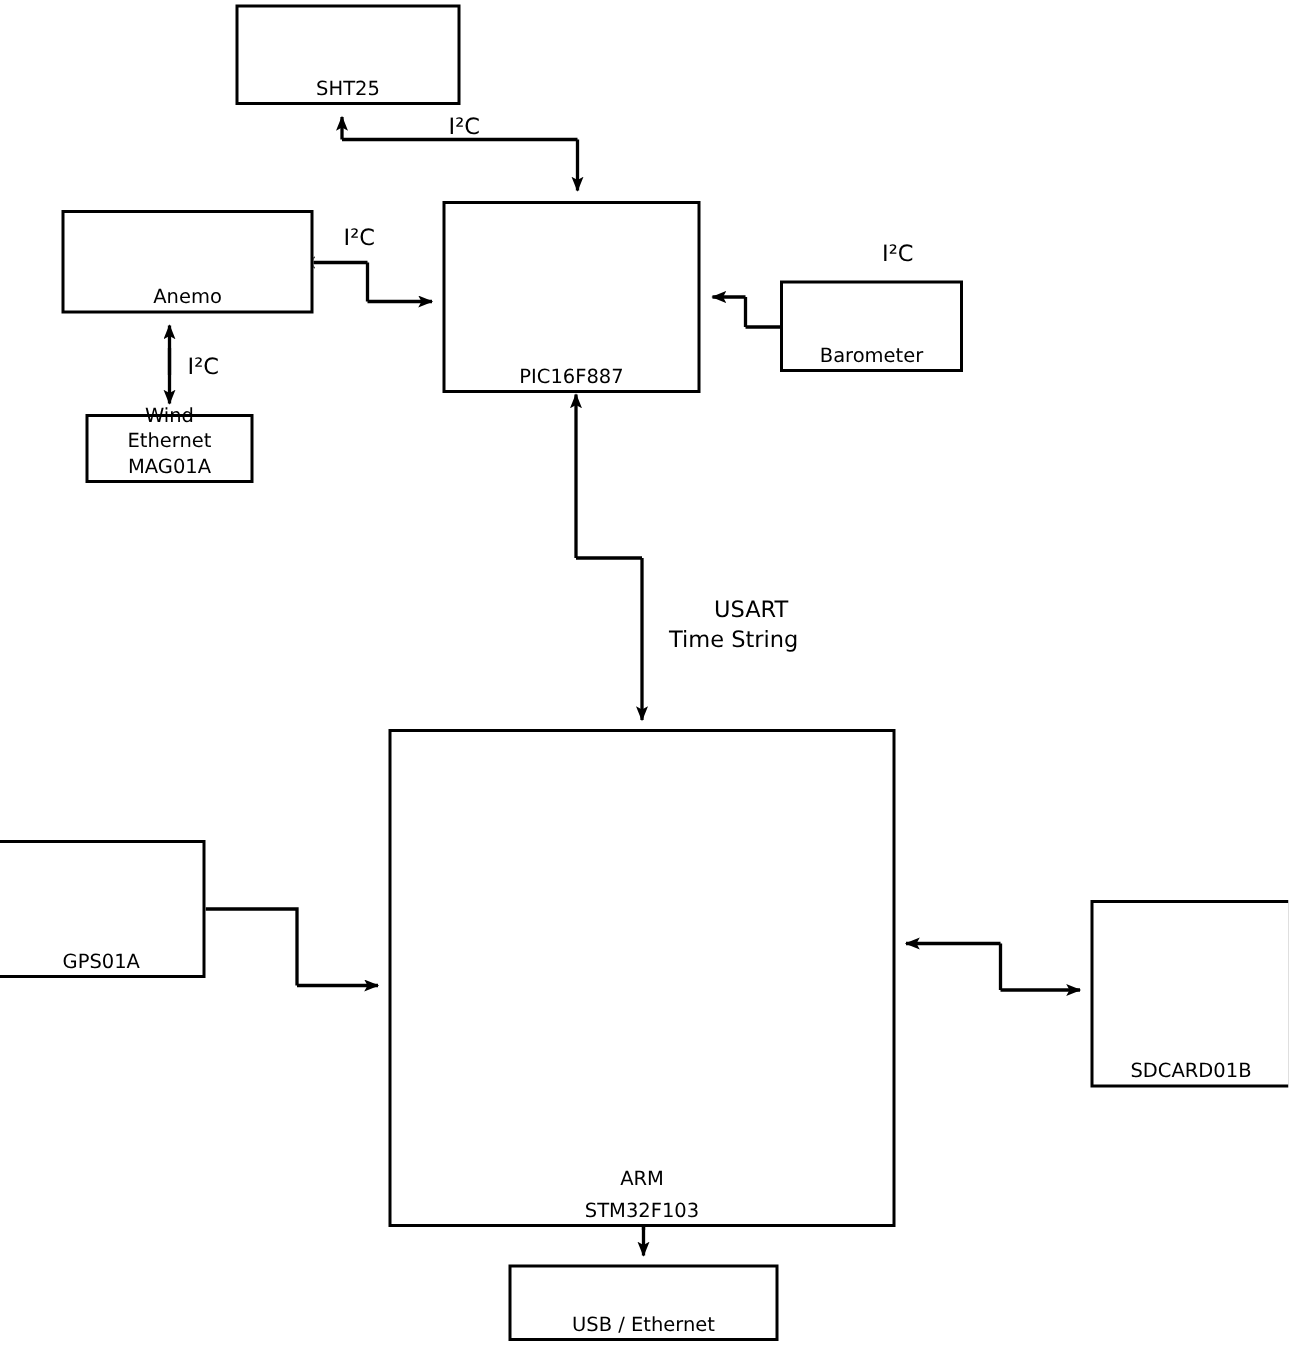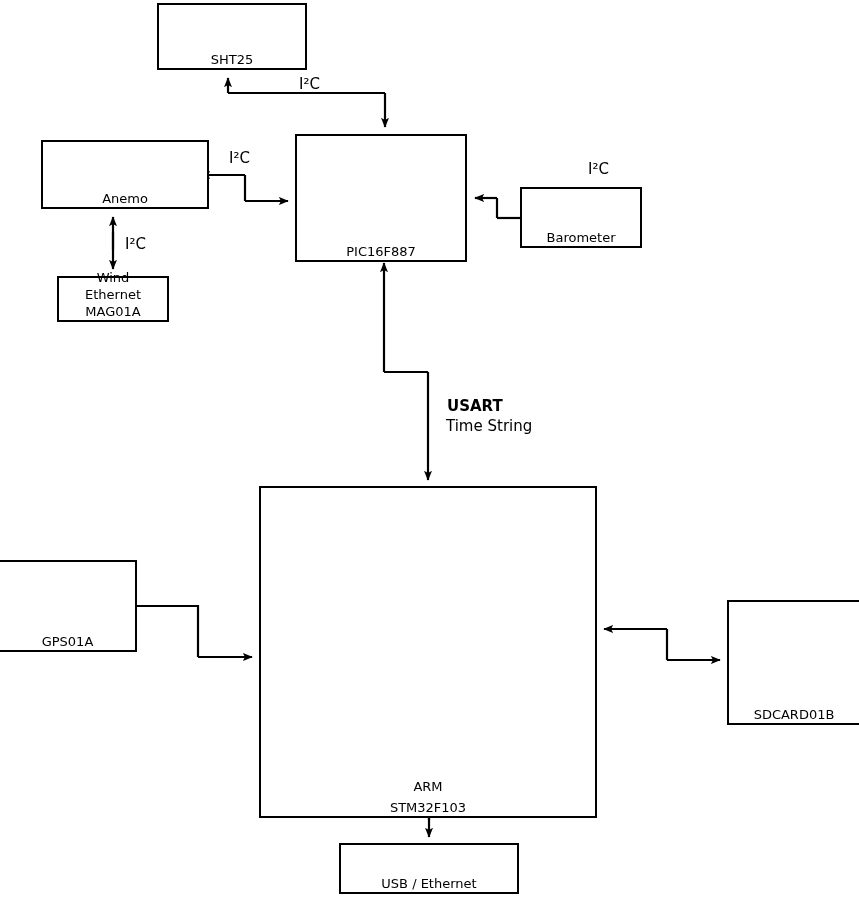--- a/index.html
+++ b/index.html
@@ -145,17 +145,17 @@
   </div>
 
   <div class="edge-label" style="left:299px; top:74px;">I²C</div>
 
   <div class="edge-label" style="left:229px; top:148px;">I²C</div>
 
   <div class="edge-label" style="left:125px; top:234px;">I²C</div>
 
   <div class="edge-label" style="left:588px; top:159px;">I²C</div>
 
-  <div class="edge-label" style="left:447px; top:396px;font-weight:bold;">USART</div>
+  <div class="edge-label" style="left:476px; top:396px;">USART</div>
 
   <div class="edge-label" style="left:446px; top:416px;">Time String</div>
 
 </div>
 
 </body></html>

